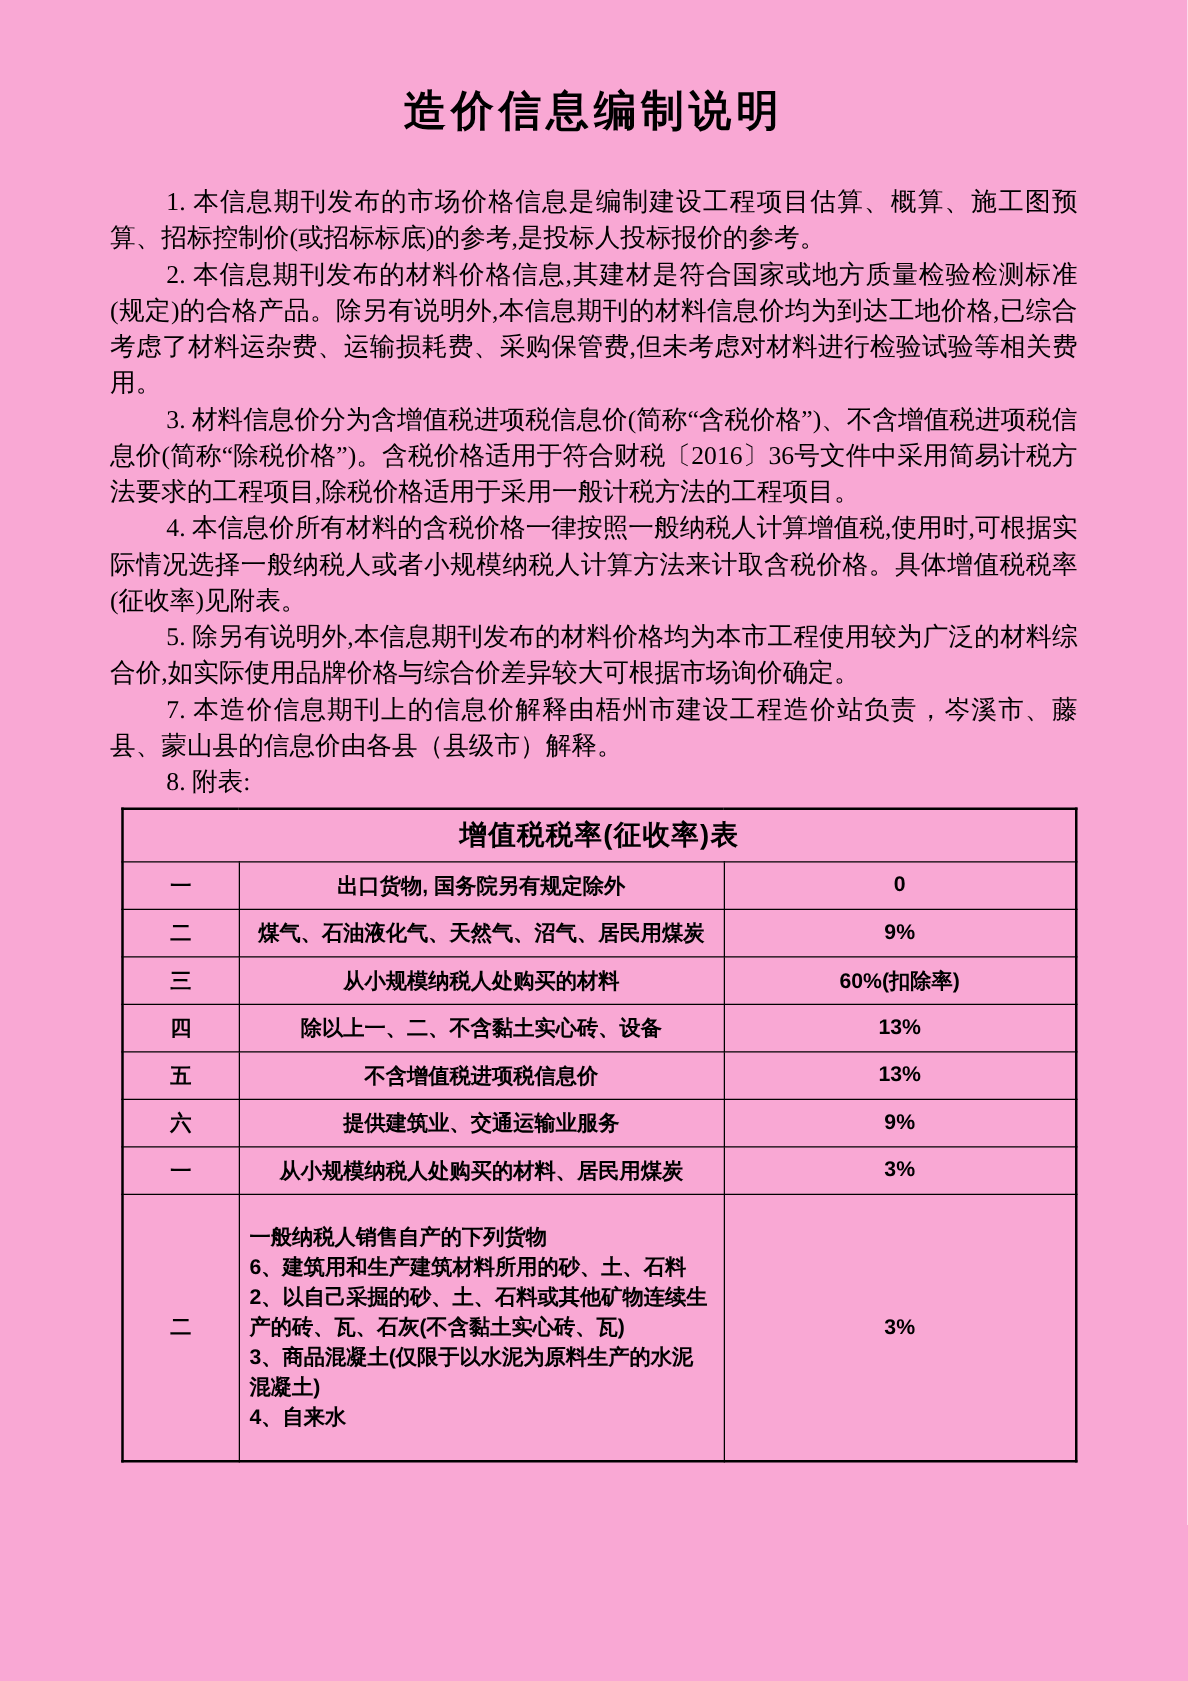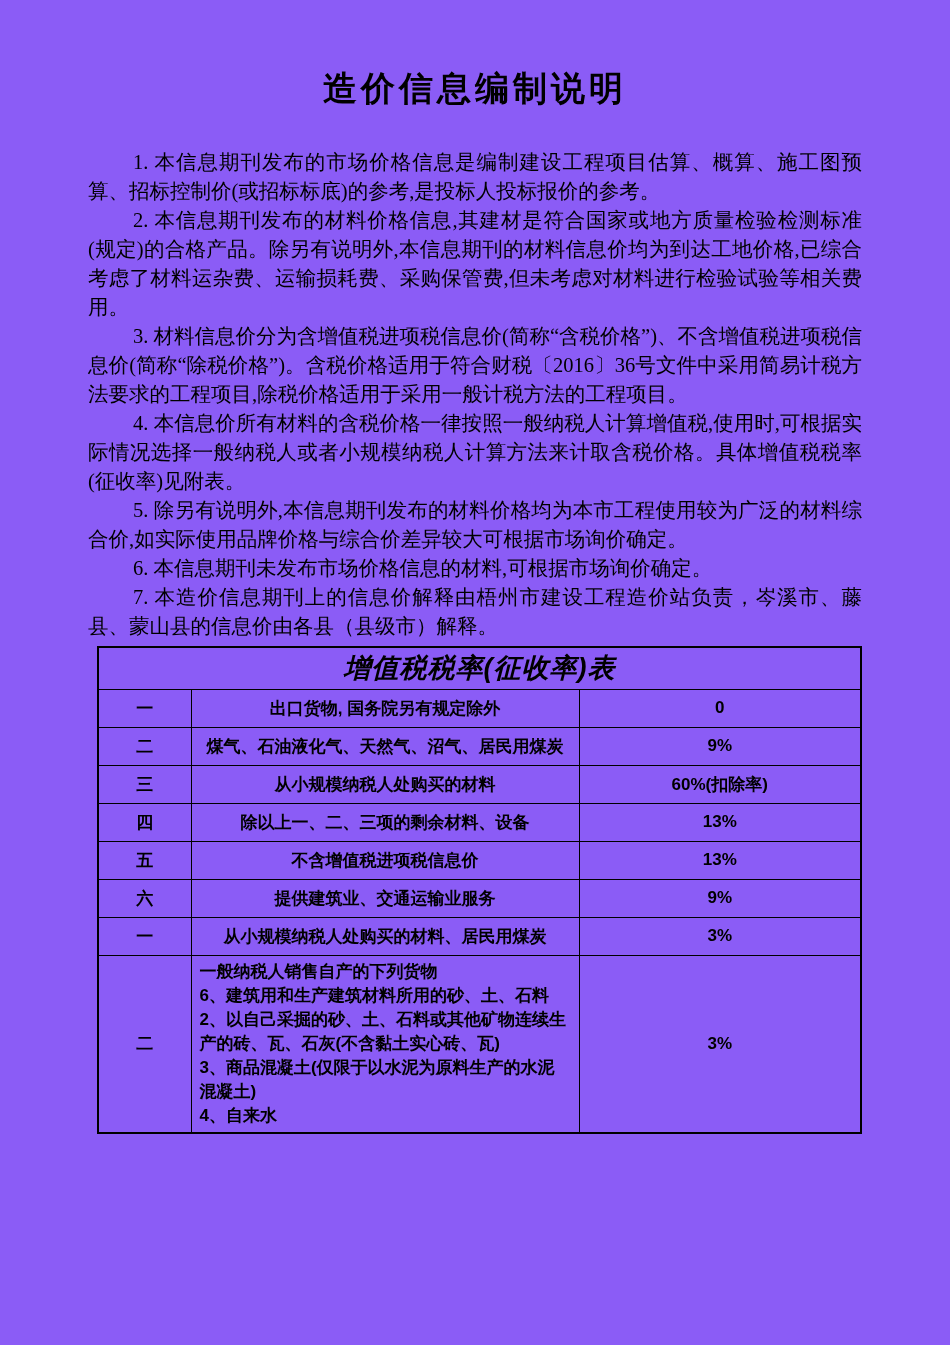--- a/index.html
+++ b/index.html
@@ -1,21 +1,21 @@
 <!DOCTYPE html>
 <html><head>
 <meta charset="utf-8">
 <style>
   * { box-sizing: border-box; }
   html, body { margin: 0; padding: 0; background: #ffffff; }
   .page {
     position: relative;
     width: 950px;
     height: 1345px;
-    background: #8b5cf6;
+    background: #f9a8d4;
     color: #000000;
     overflow: hidden;
   }
   .doc-title {
     margin: 0;
     padding-top: 66px;
     text-align: center;
     font-family: "Liberation Sans", "DejaVu Sans", sans-serif;
     font-weight: bold;
     font-size: 34px;
@@ -47,47 +47,46 @@
   }
   table.tax-table td {
     border: 1px solid #000000;
     text-align: center;
     vertical-align: middle;
     padding: 2px 8px;
     overflow: hidden;
   }
   tr.title-row td {
     height: 42px;
-    font-size: 27px;
+    font-size: 22px;
     letter-spacing: 1px;
-    font-style: italic;
   }
   tr.section-row td { height: 38px; }
   tr.data-row td { height: 38px; }
   tr.big-row td.desc-cell {
     text-align: left;
-    padding: 4px 8px;
+    padding: 22px 8px;
   }
   .desc-line { line-height: 24px; }
 </style>
 </head>
 <body>
 
 <div class="page">
 
   <h1 class="doc-title">造价信息编制说明</h1>
 
   <div class="body-text">
     <p>1. 本信息期刊发布的市场价格信息是编制建设工程项目估算、概算、施工图预算、招标控制价(或招标标底)的参考,是投标人投标报价的参考。</p>
     <p>2. 本信息期刊发布的材料价格信息,其建材是符合国家或地方质量检验检测标准(规定)的合格产品。除另有说明外,本信息期刊的材料信息价均为到达工地价格,已综合考虑了材料运杂费、运输损耗费、采购保管费,但未考虑对材料进行检验试验等相关费用。</p>
     <p>3. 材料信息价分为含增值税进项税信息价(简称“含税价格”)、不含增值税进项税信息价(简称“除税价格”)。含税价格适用于符合财税〔2016〕36号文件中采用简易计税方法要求的工程项目,除税价格适用于采用一般计税方法的工程项目。</p>
     <p>4. 本信息价所有材料的含税价格一律按照一般纳税人计算增值税,使用时,可根据实际情况选择一般纳税人或者小规模纳税人计算方法来计取含税价格。具体增值税税率(征收率)见附表。</p>
     <p>5. 除另有说明外,本信息期刊发布的材料价格均为本市工程使用较为广泛的材料综合价,如实际使用品牌价格与综合价差异较大可根据市场询价确定。</p>
-    <p>6. 本信息期刊未发布市场价格信息的材料,可根据市场询价确定。</p>
     <p>7. 本造价信息期刊上的信息价解释由梧州市建设工程造价站负责，岑溪市、藤县、蒙山县的信息价由各县（县级市）解释。</p>
+    <p>8. 附表:</p>
   </div>
 
   <table class="tax-table">
     <colgroup>
       <col style="width:93px">
       <col style="width:388px">
       <col style="width:282px">
     </colgroup>
     <tbody>
       <tr class="title-row">
@@ -105,21 +104,21 @@
         <td>煤气、石油液化气、天然气、沼气、居民用煤炭</td>
         <td>9%</td>
       </tr>
       <tr class="data-row">
         <td>三</td>
         <td>从小规模纳税人处购买的材料</td>
         <td>60%(扣除率)</td>
       </tr>
       <tr class="data-row">
         <td>四</td>
-        <td>除以上一、二、三项的剩余材料、设备</td>
+        <td>除以上一、二、不含黏土实心砖、设备</td>
         <td>13%</td>
       </tr>
       <tr class="data-row">
         <td>五</td>
         <td>不含增值税进项税信息价</td>
         <td>13%</td>
       </tr>
       <tr class="data-row">
         <td>六</td>
         <td>提供建筑业、交通运输业服务</td>

